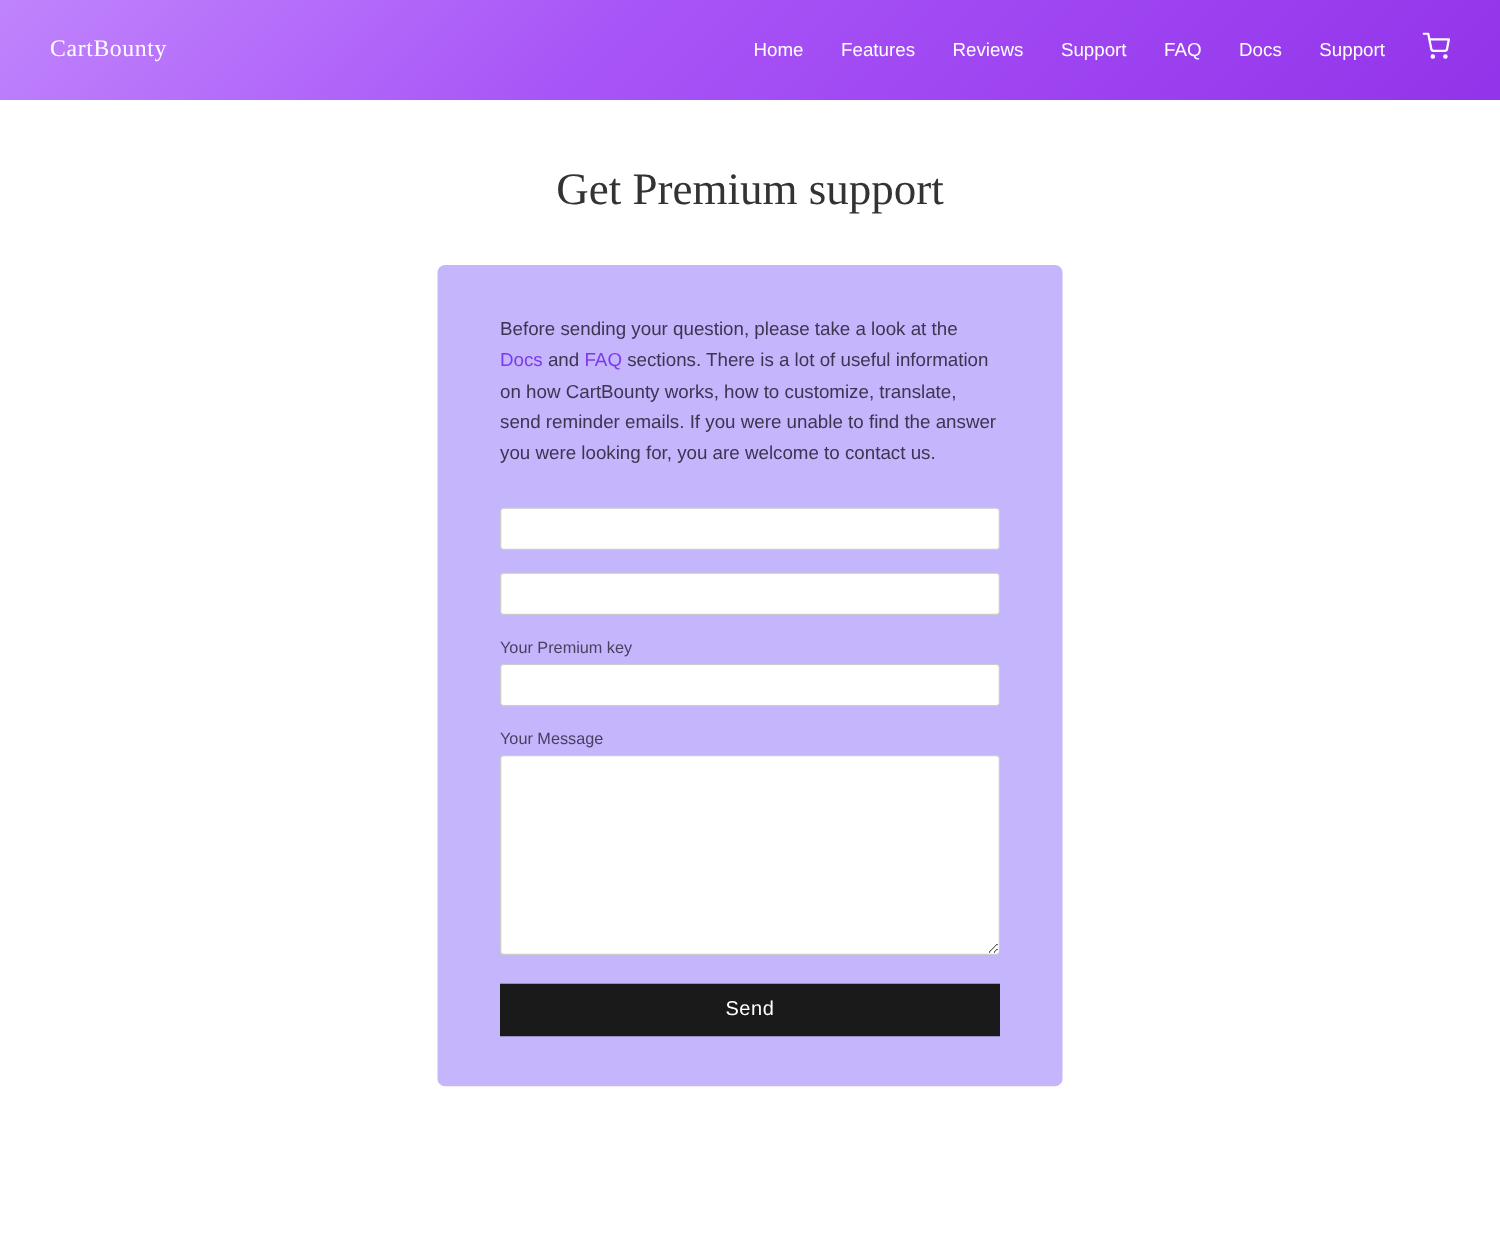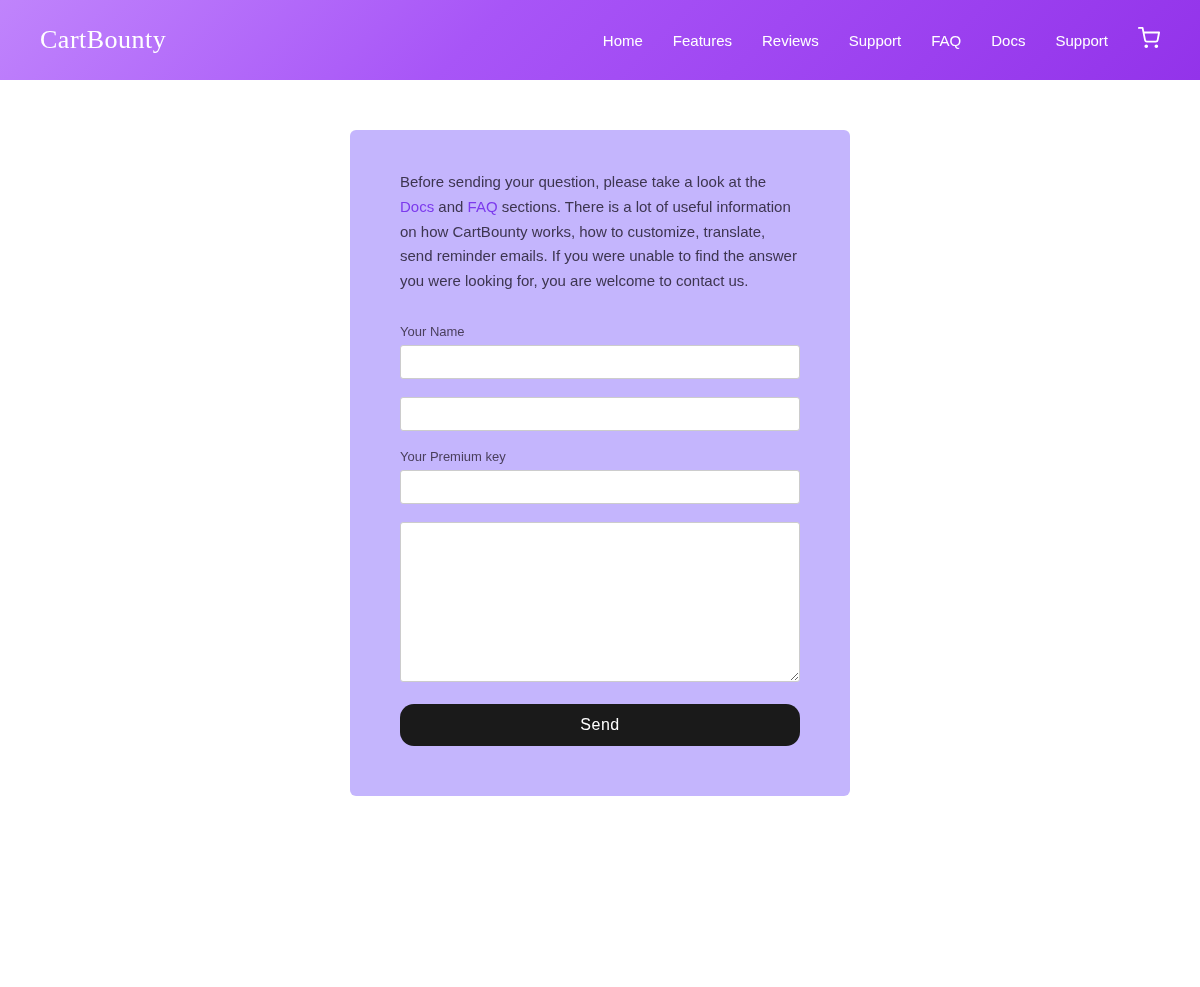--- a/index.html
+++ b/index.html
@@ -19,21 +19,21 @@
       background: linear-gradient(135deg, #c084fc 0%, #a855f7 40%, #9333ea 100%);
       padding: 0 40px;
       height: 80px;
       display: flex;
       align-items: center;
       justify-content: space-between;
     }
 
     .logo {
       color: #fff;
-      font-size: 26px;
+      font-size: 19px;
       font-weight: 300;
       letter-spacing: 0.5px;
       text-decoration: none;
       font-family: Georgia, serif;
     }
 
     nav {
       display: flex;
       align-items: center;
       gap: 30px;
@@ -67,21 +67,21 @@
       font-weight: 400;
       color: #333;
       margin-bottom: 40px;
       font-family: Georgia, serif;
     }
 
     
     .form-card {
       background: #c4b5fd;
       border-radius: 6px;
-      padding: 40px 50px 50px;
+      padding: 40px 50px 40px;
       width: 500px;
       max-width: 100%;
     }
 
     .intro-text {
       color: #3d3550;
       font-size: 15px;
       line-height: 1.65;
       margin-bottom: 30px;
       font-family: Arial, sans-serif;
@@ -150,21 +150,21 @@
       color: #4a3f5c;
       font-family: Arial, sans-serif;
     }
 
     .send-button {
       width: 100%;
       padding: 12px;
       background: #1a1a1a;
       color: #fff;
       border: none;
-      border-radius: 14px;
+      border-radius: 0;
       font-size: 16px;
       cursor: pointer;
       font-family: Arial, sans-serif;
       font-weight: 500;
       letter-spacing: 0.5px;
     }
   </style>
 </head>
 <body>
 
@@ -182,42 +182,43 @@
       <svg xmlns="http://www.w3.org/2000/svg" width="22" height="22" viewBox="0 0 24 24" fill="none" stroke="currentColor" stroke-width="2" stroke-linecap="round" stroke-linejoin="round">
         <circle cx="9" cy="21" r="1"></circle>
         <circle cx="20" cy="21" r="1"></circle>
         <path d="M1 1h4l2.68 13.39a2 2 0 0 0 2 1.61h9.72a2 2 0 0 0 2-1.61L23 6H6"></path>
       </svg>
     </div>
   </nav>
 </header>
 
 <main>
+  <h1 class="page-title">Get Premium support</h1>
 
   <div class="form-card">
     <p class="intro-text">
       <span>Before sending your question, please take a look at the </span><a href="#">Docs</a><span> and </span><a href="#">FAQ</a><span> sections. There is a lot of useful information on how CartBounty works, how to customize, translate, send reminder emails. If you were unable to find the answer you were looking for, you are welcome to contact us.</span>
     </p>
 
     <form>
       <div class="form-group">
-        <label class="form-label">Your Name</label>
         <input class="form-input" type="text" style="">
       </div>
 
       <div class="form-group">
         <input class="form-input" type="email" style="">
       </div>
 
       <div class="form-group">
         <label class="form-label">Your Premium key</label>
         <input class="form-input" type="text" style="">
       </div>
 
       <div class="form-group">
+        <label class="form-label">Your Message</label>
         <textarea class="form-textarea" style=""></textarea>
       </div>
 
 
       <button type="submit" class="send-button">Send</button>
     </form>
   </div>
 </main>
 
 </body></html>

